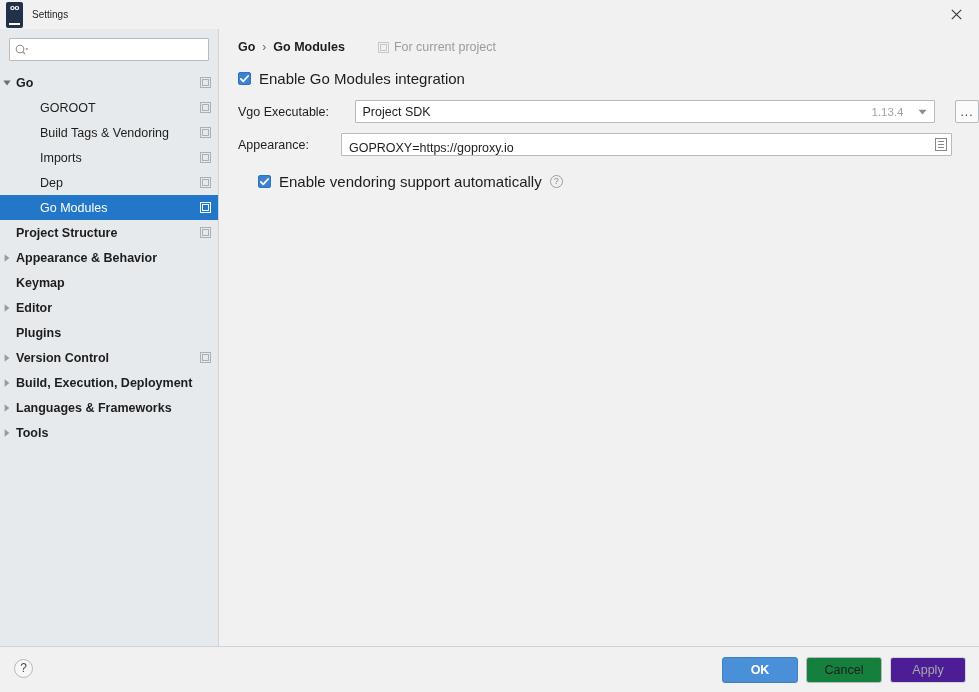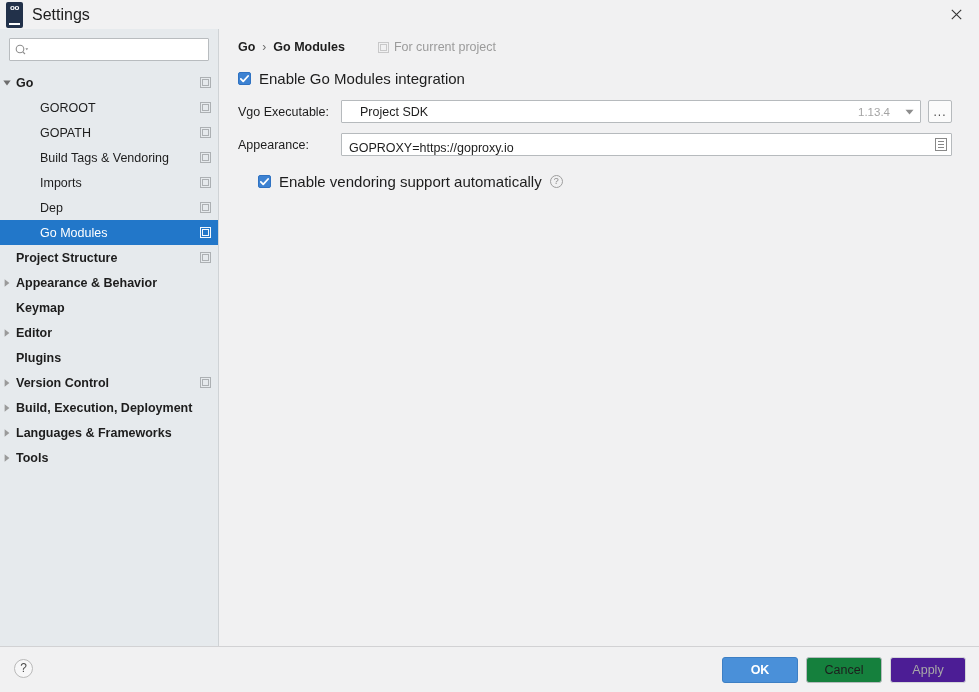--- a/index.html
+++ b/index.html
@@ -29,21 +29,21 @@
   .app-logo .go-text {
     position: absolute; left: 0; right: 0; top: 1px;
     text-align: center; color: #ffffff; font-size: 8px;
     font-weight: bold; letter-spacing: -0.5px; line-height: 9px;
   }
   .app-logo .go-bar {
     position: absolute; left: 3px; right: 3px; bottom: 3px;
     height: 2px; background: #ffffff;
   }
   .titlebar .title {
-    margin-left: 9px; font-size: 16px; color: #1d1d1d;
+    margin-left: 9px; font-size: 10px; color: #1d1d1d;
   }
   .win-close {
     position: absolute; right: 0; top: 0; width: 46px; height: 29px;
     display: flex; align-items: center; justify-content: center;
     color: #333; font-size: 14px; line-height: 1;
     cursor: default;
   }
   .win-close svg { display: block; }
 
   
@@ -121,31 +121,31 @@
   .checkbox svg { display: block; }
   .cb-label { margin-left: 8px; font-size: 15px; color: #1d1d1d; }
 
   .help-dot {
     width: 13px; height: 13px; margin-left: 8px; border-radius: 50%;
     border: 1px solid #9e9e9e; color: #8a8a8a;
     font-size: 9px; line-height: 11px; text-align: center; flex: none;
   }
 
   .field-row { display: flex; align-items: center; margin-left: 18px; }
-  .field-row.vgo { margin-top: 13px; }
+  .field-row.vgo { margin-top: 13px; justify-content: space-between; }
   .field-row.env { margin-top: 10px; }
   .field-label { width: 103px; font-size: 12.5px; color: #1d1d1d; flex: none; }
 
   .combo {
     position: relative; height: 23px; width: 580px;
     background: #ffffff; border: 1px solid #b6babd; border-radius: 1px;
     display: flex; align-items: center; flex: none;
   }
   .combo .combo-value {
-    padding-left: 18px; font-size: 12.5px; color: #1d1d1d; flex: 1;
+    padding-left: 7px; font-size: 12.5px; color: #1d1d1d; flex: 1;
     white-space: nowrap; overflow: hidden;
   }
   .combo .combo-version {
     font-size: 11.5px; color: #a4a4a4; padding-right: 8px; flex: none;
   }
   .combo .combo-arrow {
     width: 22px; height: 21px; flex: none;
     display: flex; align-items: center; justify-content: center;
   }
   .combo .combo-arrow svg { display: block; }
@@ -242,29 +242,20 @@
           <span class="tree-label bold">Go</span>
           <span class="scope-icon">
             <svg width="11" height="11" viewBox="0 0 11 11">
               <rect x="0.5" y="0.5" width="10" height="10" stroke="#7d8184" stroke-width="1" fill="none"></rect>
               <rect x="2.5" y="2.5" width="6" height="6" stroke="#7d8184" stroke-width="1" fill="none"></rect>
             </svg>
           </span>
         </div>
         <div class="tree-row lvl1">
           <span class="tree-label">GOROOT</span>
-          <span class="scope-icon">
-            <svg width="11" height="11" viewBox="0 0 11 11">
-              <rect x="0.5" y="0.5" width="10" height="10" stroke="#7d8184" stroke-width="1" fill="none"></rect>
-              <rect x="2.5" y="2.5" width="6" height="6" stroke="#7d8184" stroke-width="1" fill="none"></rect>
-            </svg>
-          </span>
-        </div>
-        <div class="tree-row lvl1">
-          <span class="tree-label">GOPATH</span>
           <span class="scope-icon">
             <svg width="11" height="11" viewBox="0 0 11 11">
               <rect x="0.5" y="0.5" width="10" height="10" stroke="#7d8184" stroke-width="1" fill="none"></rect>
               <rect x="2.5" y="2.5" width="6" height="6" stroke="#7d8184" stroke-width="1" fill="none"></rect>
             </svg>
           </span>
         </div>
         <div class="tree-row lvl1">
           <span class="tree-label">Build Tags &amp; Vendoring</span>
           <span class="scope-icon">

